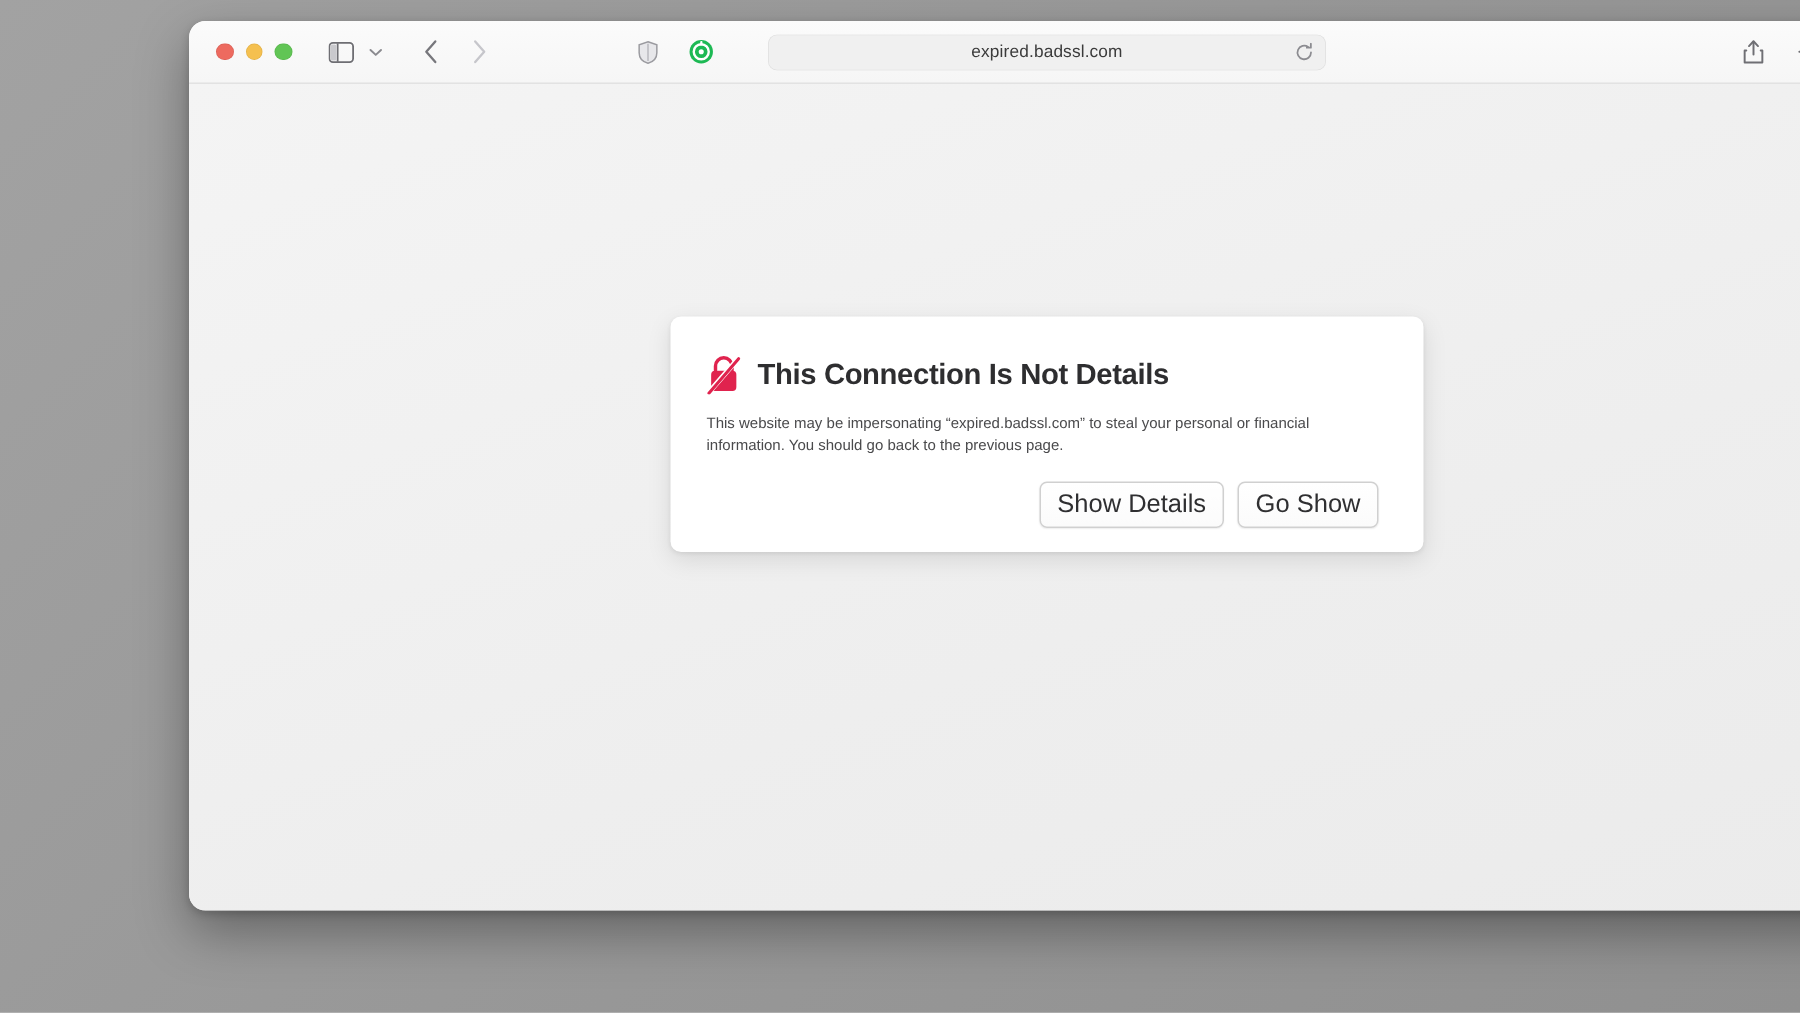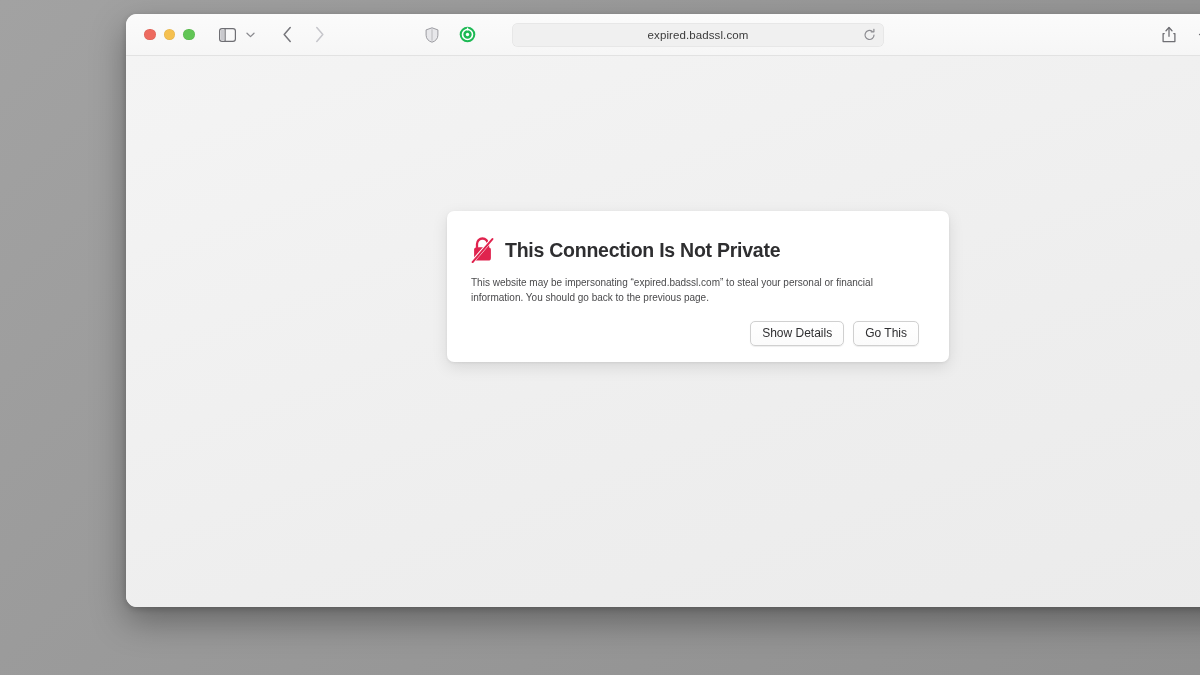--- a/index.html
+++ b/index.html
@@ -168,21 +168,21 @@
   }
 
   .card-actions {
     display: flex;
     justify-content: flex-end;
     align-items: center;
     gap: 9px;
   }
   .btn {
     font-family: "Liberation Sans", sans-serif;
-    font-size: 12px;
+    font-size: 17px;
     color: #2f2f31;
     background: linear-gradient(#ffffff, #fbfbfb);
     border: 0.5px solid #d0d0d0;
     border-radius: 5px;
     padding: 4px 11px 5px;
     box-shadow: 0 0.5px 1px rgba(0,0,0,0.07);
     cursor: default;
     white-space: nowrap;
   }
 </style>
@@ -284,27 +284,27 @@
 
     <div class="card">
 
       <div class="card-head">
         <svg class="lock-icon" viewBox="0 0 23 26">
           <path d="M6.0 10.0 V7.0 a5.5 5.5 0 0 1 11 0 V10.0" fill="none" stroke="#e0234e" stroke-width="2.3" stroke-linecap="round"></path>
           <rect x="3.1" y="10.2" width="16.8" height="13.4" rx="2.6" fill="#e0234e"></rect>
           <line x1="0.9" y1="25.4" x2="22.1" y2="1.0" stroke="#ffffff" stroke-width="3.4" stroke-linecap="round"></line>
           <line x1="1.6" y1="25.1" x2="21.4" y2="2.1" stroke="#e0234e" stroke-width="2.0" stroke-linecap="round"></line>
         </svg>
-        <div class="card-title">This Connection Is Not Private</div>
+        <div class="card-title">This Connection Is Not Details</div>
       </div>
 
       <div class="card-body">This website may be impersonating “expired.badssl.com” to steal your personal or financial information. You should go back to the previous page.</div>
 
       <div class="card-actions">
         <button class="btn">Show Details</button>
-        <button class="btn">Go This</button>
+        <button class="btn">Go Show</button>
       </div>
 
     </div>
 
   </div>
 
 </div>
 
 </body></html>

